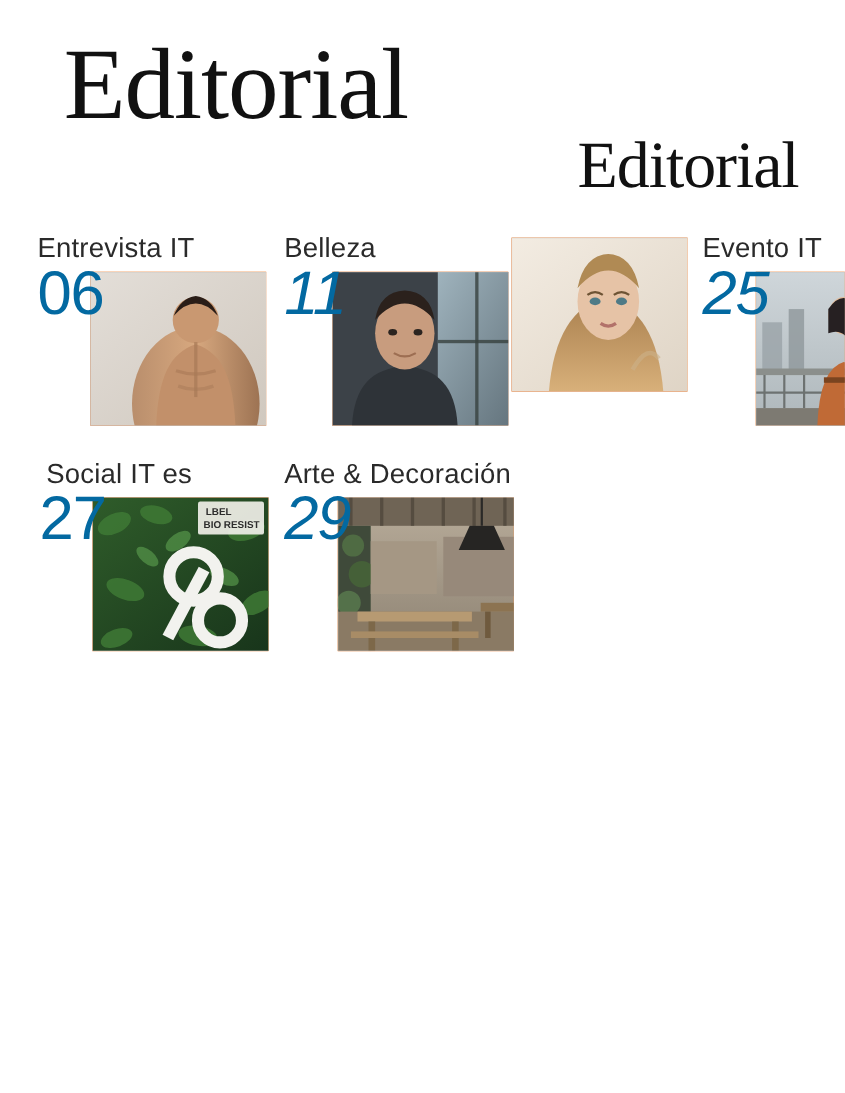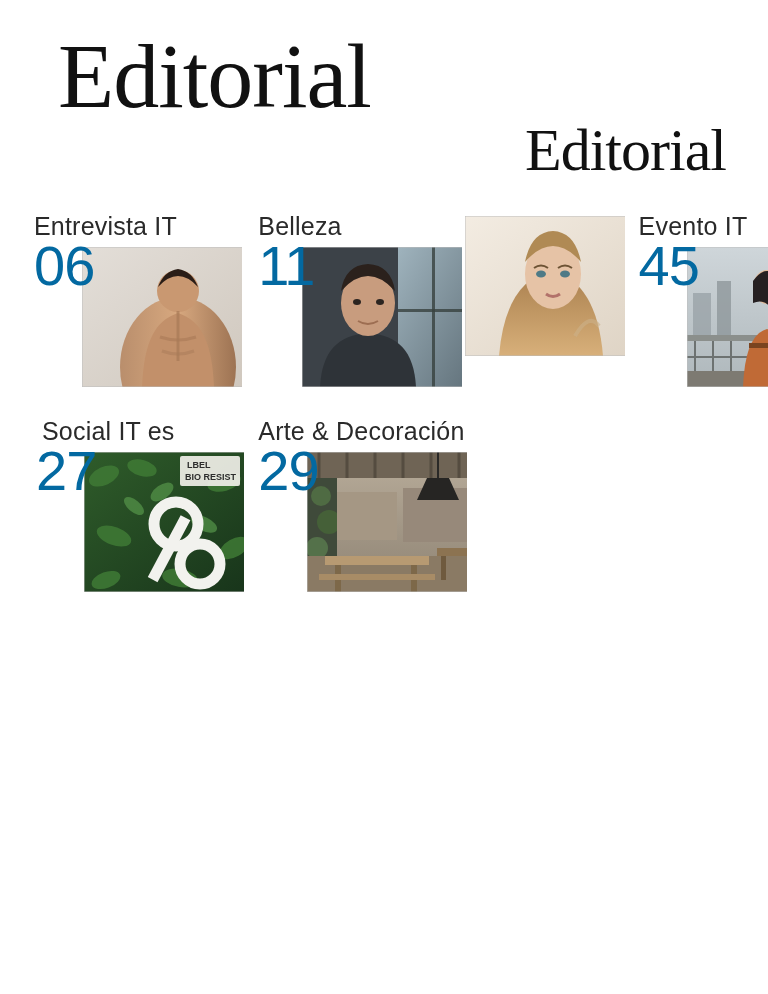--- a/index.html
+++ b/index.html
@@ -88,21 +88,21 @@
 
   
   .indent-a .entry-label { margin-left: 0px; }
   .indent-a .entry-number { margin-left: 0px; }
   .indent-b .entry-label { margin-left: 8px; }
   .indent-b .entry-number { margin-left: 10px; }
   .indent-c .entry-label { margin-left: 8px; }
   .indent-c .entry-number { margin-left: 2px; }
 
   .col-right .entry-label { margin-left: 4px; }
-  .col-right .entry-number { margin-left: 4px; }
+  .col-right .entry-number { margin-left: 4px; font-style: italic; }
 </style>
 </head>
 <body>
 
 <div class="masthead">
   <div class="title-line title-line-1">Editorial</div>
   <div class="title-line title-line-2">Editorial</div>
 </div>
 
 <div class="contents">
@@ -192,21 +192,21 @@
           <path d="M110 120 q14 -24 24 -10" stroke="#cbb089" stroke-width="4" fill="none" opacity="0.6"></path>
           <rect x="0" y="0" width="176" height="140" fill="none" stroke="#bdbdbd" stroke-width="1"></rect>
         </svg>
       </div>
     </div>
   </div>
 
   <div class="entry col-right">
     <div class="entry-label">Evento IT</div>
     <div class="entry-body">
-      <div class="entry-number">45</div>
+      <div class="entry-number">25</div>
       <div class="entry-thumb">
         <svg width="176" height="140" viewBox="0 0 176 140" aria-hidden="true">
           <defs>
             <linearGradient id="sky4" x1="0" y1="0" x2="0" y2="1">
               <stop offset="0%" stop-color="#cfd6da"></stop>
               <stop offset="100%" stop-color="#aeb7bb"></stop>
             </linearGradient>
           </defs>
           <rect width="176" height="140" fill="url(#sky4)"></rect>
           <rect x="6" y="46" width="18" height="44" fill="#9aa3a7" opacity="0.8"></rect>

